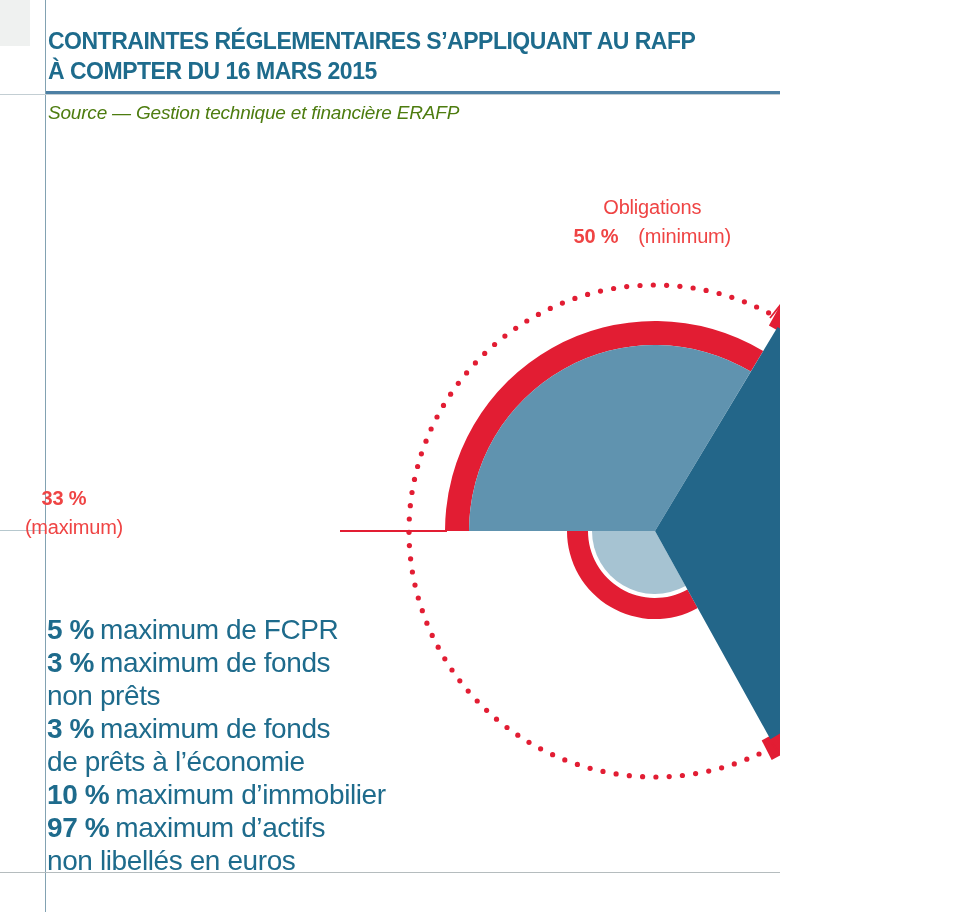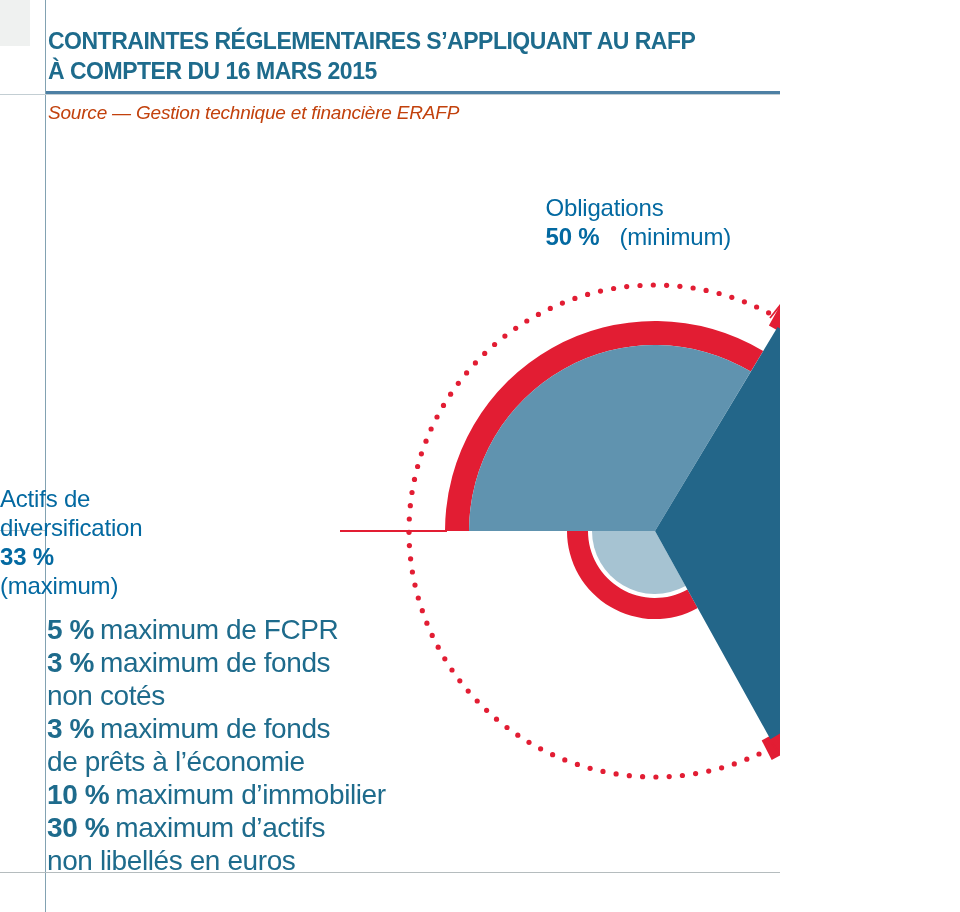--- a/index.html
+++ b/index.html
@@ -20,26 +20,26 @@
   .corner-artifact{position:absolute;left:0;top:0;width:30px;height:46px;background:#eff1f0;}
   
   .title{
     position:absolute;left:48px;top:26px;width:860px;
     color:#1e6b8c;font-size:23px;font-weight:700;line-height:30px;letter-spacing:-0.5px;
   }
   .title span{display:block;}
   .title-rule{position:absolute;left:46px;top:91px;width:865px;height:3px;background:#4d80a4;}
   .source{
     position:absolute;left:48px;top:102px;width:600px;
-    color:#c2410c;font-size:19px;font-style:italic;letter-spacing:-0.2px;
+    color:#4d7c0f;font-size:19px;font-style:italic;letter-spacing:-0.2px;
   }
   
   svg.chart{position:absolute;left:0;top:0;width:960px;height:912px;}
   
-  .callout{position:absolute;text-align:left;color:#0369a1;font-size:24px;line-height:29px;letter-spacing:-0.2px;}
+  .callout{position:absolute;text-align:center;color:#ef4444;font-size:20px;line-height:29px;letter-spacing:-0.2px;}
   .callout .pct{font-weight:700;margin-right:20px;}
   .callout.obligations{right:49px;top:193px;}
   .callout.actifs{right:632px;top:484px;}
   .callout.immobilier{right:49px;top:822px;}
   
   .notes{
     position:absolute;left:47px;top:613px;width:420px;
     color:#1e6b8c;font-size:28px;line-height:33px;letter-spacing:-0.4px;
   }
   .notes .bold{font-weight:700;margin-right:6px;}
@@ -153,31 +153,30 @@
     </svg>
 
   <div class="callout obligations">
     <div>Obligations</div>
     <div>
       <span class="pct">50 %</span><span>(minimum)</span>
     </div>
   </div>
 
   <div class="callout actifs">
-    <div>Actifs de diversification</div>
     <div>
       <span class="pct">33 %</span><span>(maximum)</span>
     </div>
   </div>
 
 
   <div class="notes" id="notes-block">
       <div><span class="bold">5 %</span>maximum de FCPR</div>
       <div><span class="bold">3 %</span>maximum de fonds</div>
-      <div>non cotés</div>
+      <div>non prêts</div>
       <div><span class="bold">3 %</span>maximum de fonds</div>
       <div>de prêts à l’économie</div>
       <div><span class="bold">10 %</span>maximum d’immobilier</div>
-      <div><span class="bold">30 %</span>maximum d’actifs</div>
+      <div><span class="bold">97 %</span>maximum d’actifs</div>
       <div>non libellés en euros</div>
     </div>
 
 </div>
 
 </body></html>

